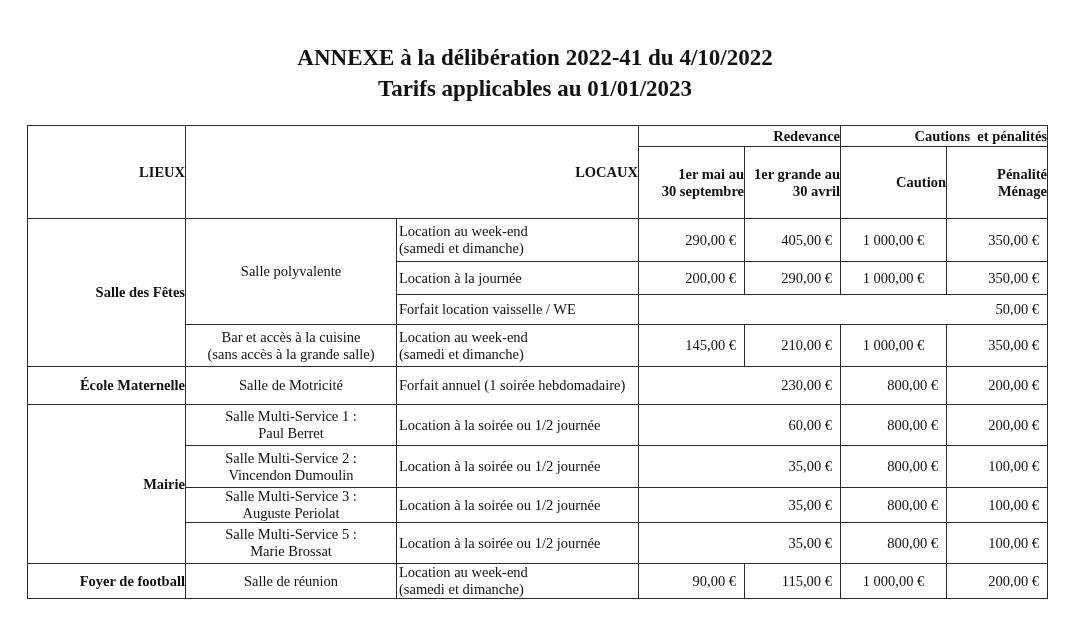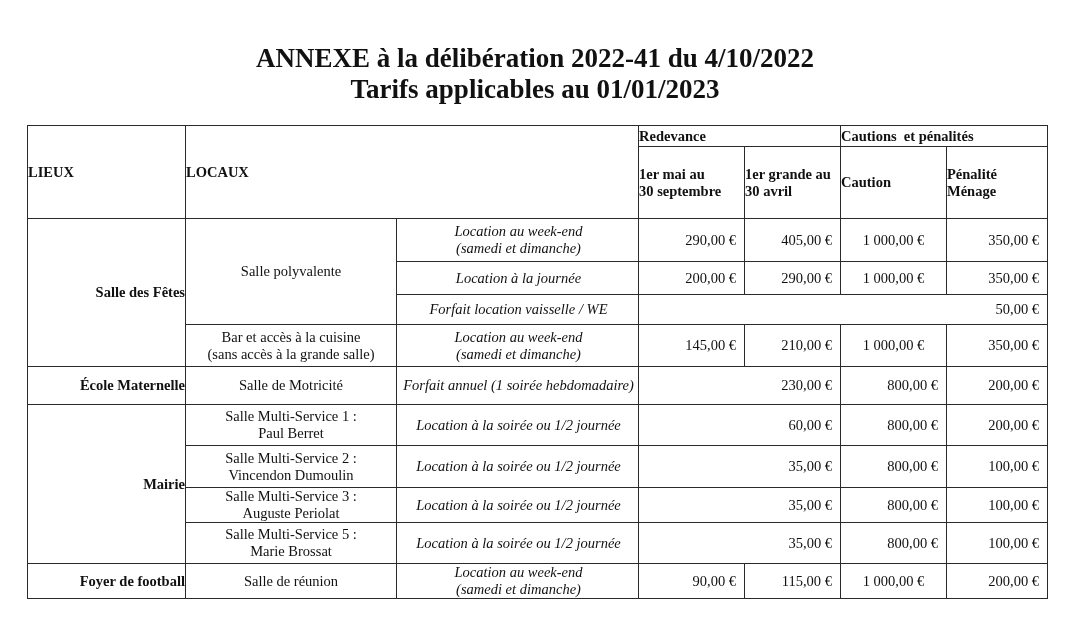--- a/index.html
+++ b/index.html
@@ -1,24 +1,24 @@
 <!DOCTYPE html>
 <html><head>
 <meta charset="utf-8">
 <style>
   html, body { margin: 0; padding: 0; background: #ffffff; }
   body { width: 1070px; height: 636px; position: relative; overflow: hidden; font-family: "Liberation Serif", "DejaVu Serif", serif; color: #111; }
-  .title { position: absolute; left: 0; width: 1070px; text-align: center; font-weight: bold; font-size: 27px; line-height: 28px; }
+  .title { position: absolute; left: 0; width: 1070px; text-align: center; font-weight: bold; font-size: 23px; line-height: 28px; }
   .t1 { top: 44px; }
   .t2 { top: 75px; }
   table.grid { position: absolute; left: 27px; top: 125px; border-collapse: collapse; table-layout: fixed; font-size: 14.5px; }
   table.grid td { border: 1.3px solid #2a2a2a; padding: 0; vertical-align: middle; line-height: 17px; }
-  .hdr { font-weight: bold; text-align: left; }
+  .hdr { font-weight: bold; text-align: right; }
   .c { text-align: center; }
-  .l { text-align: center; padding-left: 2px !important; font-style: italic; }
+  .l { text-align: left; padding-left: 2px !important; }
   .r { text-align: right; padding-right: 8px !important; }
   .b { font-weight: bold; text-align: right; }
 </style>
 </head>
 <body>
 
 <div class="title t1">ANNEXE à la délibération 2022-41 du 4/10/2022</div>
 <div class="title t2">Tarifs applicables au 01/01/2023</div>
 
 <table class="grid">

